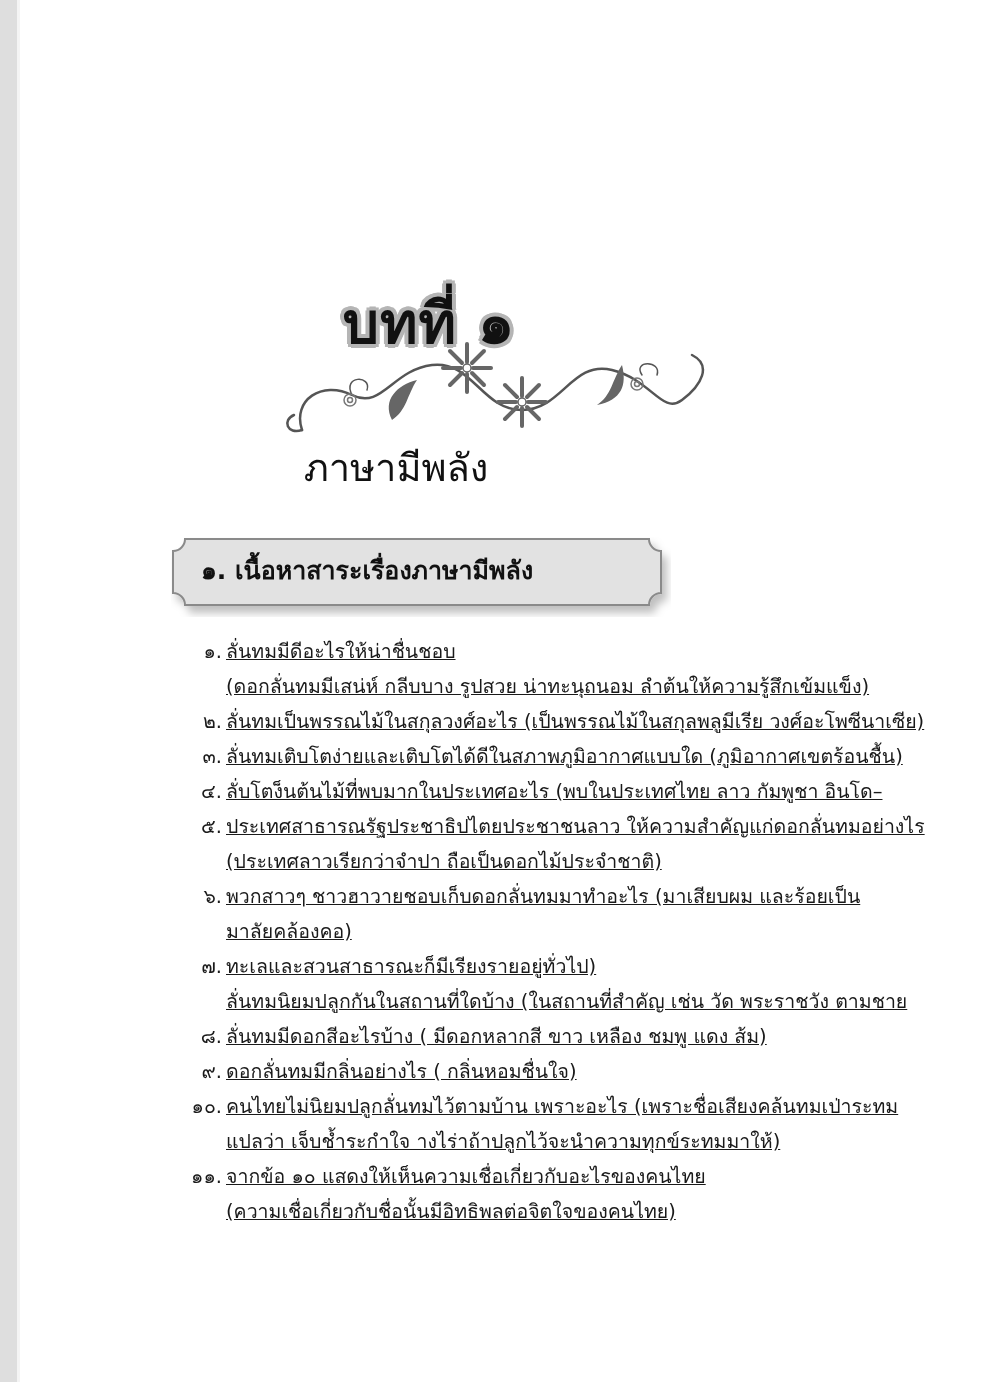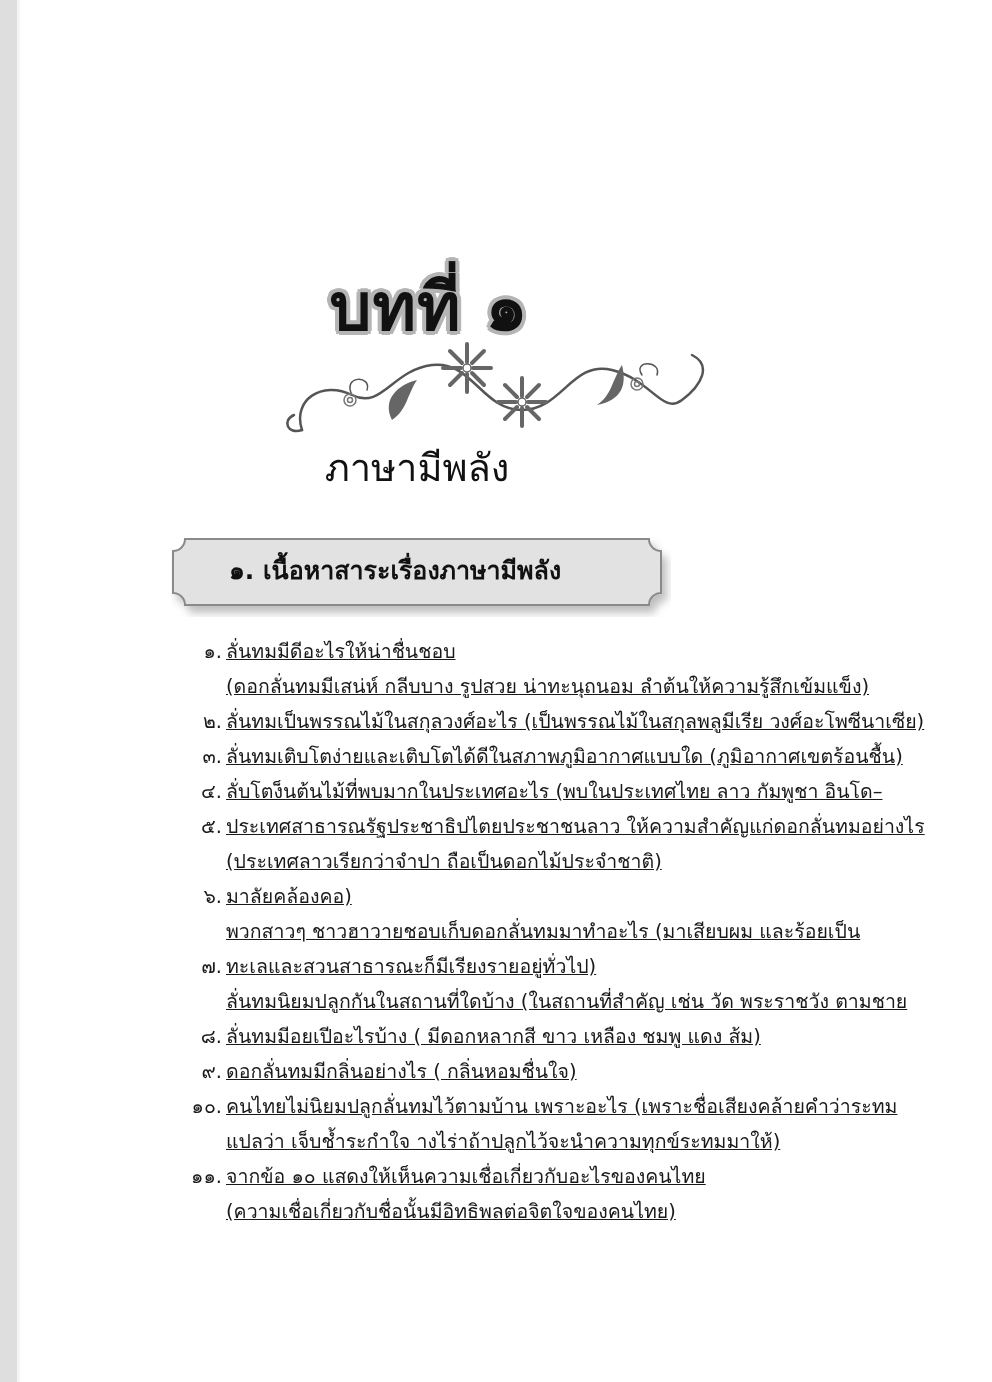--- a/index.html
+++ b/index.html
@@ -11,46 +11,45 @@
   }
   .left-strip {
     position: absolute; left: 0; top: 0; width: 17px; height: 1382px;
     background: #dedede;
   }
   .left-strip-edge {
     position: absolute; left: 17px; top: 0; width: 3px; height: 1382px;
     background: #f4f4f4;
   }
   .chapter-title {
-    position: absolute; left: 0; width: 858px; top: 268px;
+    position: absolute; left: 0; width: 858px; top: 283px;
     text-align: center;
-    font-size: 66px; font-weight: bold; line-height: 80px;
+    font-size: 57px; font-weight: bold; line-height: 80px;
     color: #111;
     text-shadow:
       3px 3px 0 #b5b5b5, -3px -3px 0 #b5b5b5, 3px -3px 0 #b5b5b5, -3px 3px 0 #b5b5b5,
       0 4px 0 #b5b5b5, 4px 0 0 #b5b5b5, 0 -4px 0 #b5b5b5, -4px 0 0 #b5b5b5;
     letter-spacing: 1px;
   }
   .ornament {
     position: absolute; left: 282px; top: 340px; width: 440px; height: 110px;
   }
   .chapter-subtitle {
     position: absolute; left: 0; width: 792px; top: 443px;
     text-align: center;
-    font-size: 38px; line-height: 50px; color: #111; padding-left: 21px;
+    font-size: 38px; line-height: 50px; color: #111;
   }
   .banner {
     position: absolute; left: 171px; top: 537px; width: 492px; height: 70px;
   }
   .banner svg { position: absolute; left: 0; top: 0; }
   .banner-text {
     position: absolute; left: 30px; top: 14px;
     font-size: 25px; font-weight: bold; line-height: 40px; color: #111;
     white-space: nowrap;
-    margin-left: 28px;
   }
   .qa-list {
     position: absolute; left: 180px; top: 634px; width: 700px;
     font-size: 19.5px; line-height: 35px; color: #1a1a1a;
   }
   .qa-item { position: relative; padding-left: 46px; }
   .qa-num {
     position: absolute; left: 0; top: 0; width: 42px; text-align: right;
   }
   .qa-line { display: block; white-space: nowrap; text-decoration: underline; }
@@ -143,39 +142,39 @@
       <span class="qa-num">๔.</span>
       <span class="qa-line">ลั่บโตง็นต้นไม้ที่พบมากในประเทศอะไร (พบในประเทศไทย ลาว กัมพูชา อินโด–</span>
     </div>
     <div class="qa-item">
       <span class="qa-num">๕.</span>
       <span class="qa-line">ประเทศสาธารณรัฐประชาธิปไตยประชาชนลาว ให้ความสำคัญแก่ดอกลั่นทมอย่างไร</span>
       <span class="qa-line">(ประเทศลาวเรียกว่าจำปา ถือเป็นดอกไม้ประจำชาติ)</span>
     </div>
     <div class="qa-item">
       <span class="qa-num">๖.</span>
+      <span class="qa-line">พวกสาวๆ ชาวฮาวายชอบเก็บดอกลั่นทมมาทำอะไร (มาเสียบผม และร้อยเป็น</span>
       <span class="qa-line">มาลัยคล้องคอ)</span>
-      <span class="qa-line">พวกสาวๆ ชาวฮาวายชอบเก็บดอกลั่นทมมาทำอะไร (มาเสียบผม และร้อยเป็น</span>
     </div>
     <div class="qa-item">
       <span class="qa-num">๗.</span>
       <span class="qa-line">ทะเลและสวนสาธารณะก็มีเรียงรายอยู่ทั่วไป)</span>
       <span class="qa-line">ลั่นทมนิยมปลูกกันในสถานที่ใดบ้าง (ในสถานที่สำคัญ เช่น วัด พระราชวัง ตามชาย</span>
     </div>
     <div class="qa-item">
       <span class="qa-num">๘.</span>
-      <span class="qa-line">ลั่นทมมีอยเปีอะไรบ้าง ( มีดอกหลากสี  ขาว เหลือง  ชมพู  แดง  ส้ม)</span>
+      <span class="qa-line">ลั่นทมมีดอกสีอะไรบ้าง ( มีดอกหลากสี  ขาว เหลือง  ชมพู  แดง  ส้ม)</span>
     </div>
     <div class="qa-item">
       <span class="qa-num">๙.</span>
       <span class="qa-line">ดอกลั่นทมมีกลิ่นอย่างไร ( กลิ่นหอมชื่นใจ)</span>
     </div>
     <div class="qa-item">
       <span class="qa-num">๑๐.</span>
-      <span class="qa-line">คนไทยไม่นิยมปลูกลั่นทมไว้ตามบ้าน เพราะอะไร (เพราะชื่อเสียงคล้ายคำว่าระทม</span>
+      <span class="qa-line">คนไทยไม่นิยมปลูกลั่นทมไว้ตามบ้าน เพราะอะไร (เพราะชื่อเสียงคล้นทมเป่าระทม</span>
       <span class="qa-line">แปลว่า เจ็บช้ำระกำใจ างไร่าถ้าปลูกไว้จะนำความทุกข์ระทมมาให้)</span>
     </div>
     <div class="qa-item">
       <span class="qa-num">๑๑.</span>
       <span class="qa-line">จากข้อ ๑๐ แสดงให้เห็นความเชื่อเกี่ยวกับอะไรของคนไทย</span>
       <span class="qa-line">(ความเชื่อเกี่ยวกับชื่อนั้นมีอิทธิพลต่อจิตใจของคนไทย)</span>
     </div>
   </div>
 
 </body></html>

